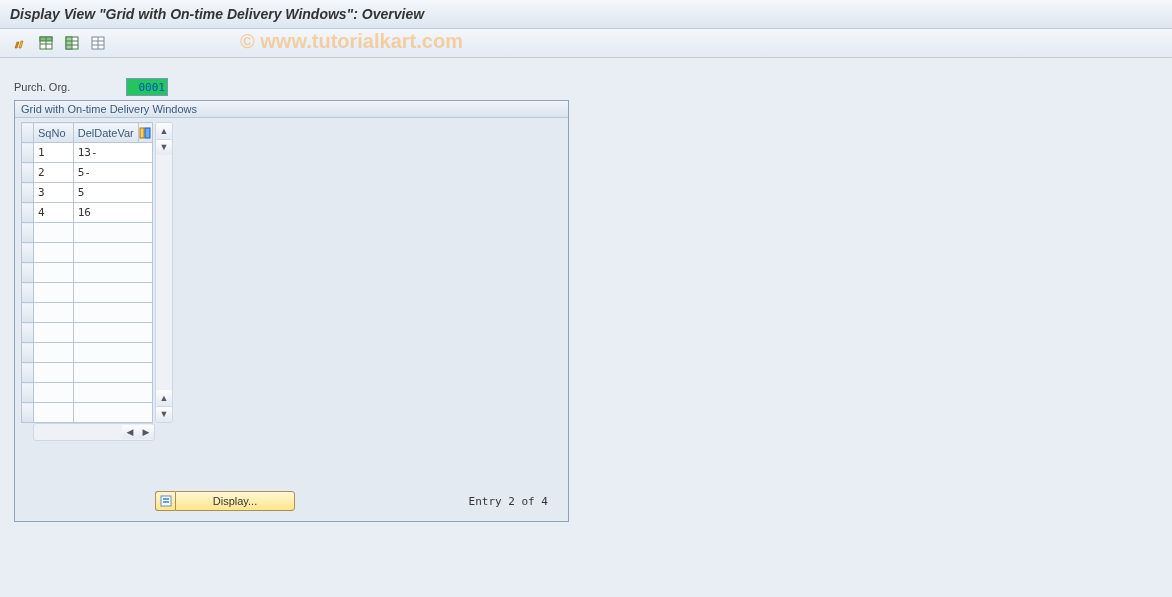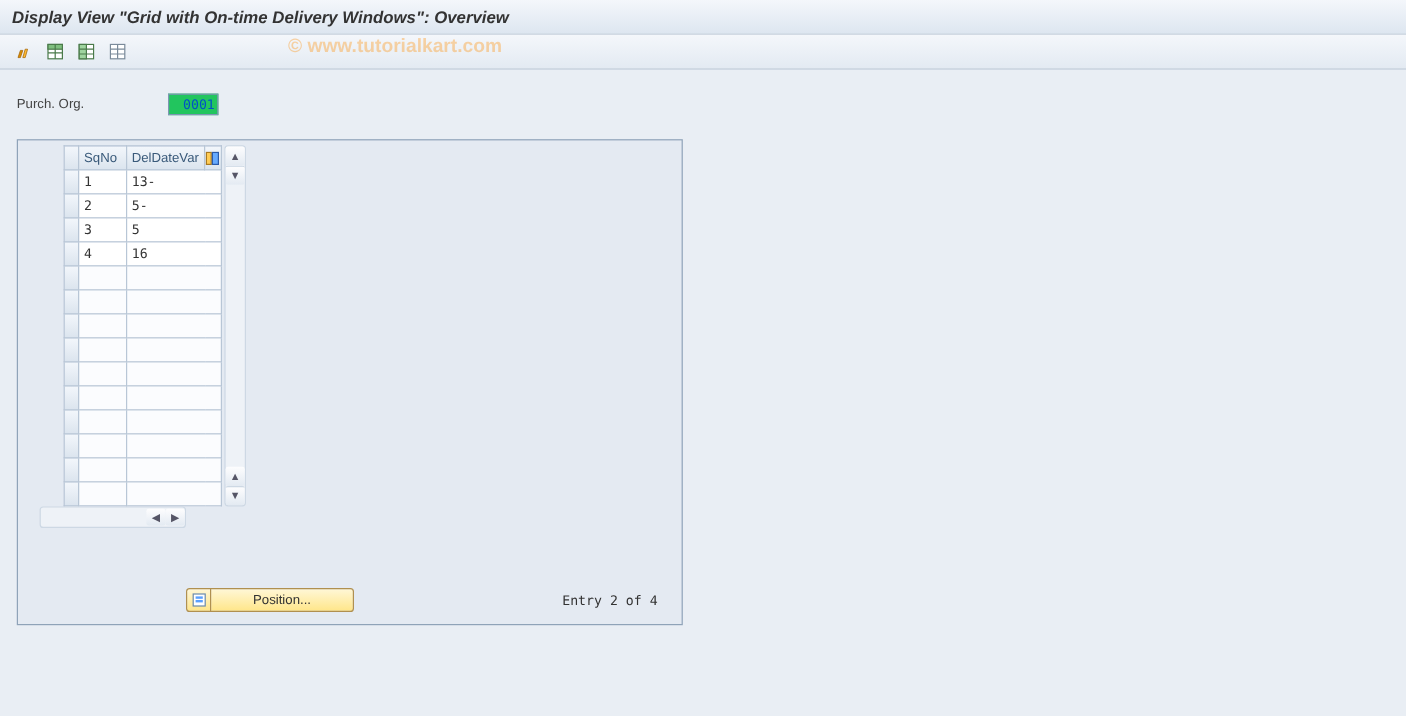--- a/index.html
+++ b/index.html
@@ -42,35 +42,35 @@
     padding: 0;
     display: inline-flex;
     align-items: center;
     justify-content: center;
   }
 
   .watermark {
     position: absolute;
     left: 240px;
     top: 30px;
-    font-size: 16px;
+    font-size: 20px;
     font-weight: bold;
     color: rgba(255,140,0,0.35);
     pointer-events: none;
   }
 
   .content {
     padding: 20px 14px 10px 14px;
   }
 
   .field-row {
     display: flex;
     align-items: center;
-    gap: 26px;
-    margin-bottom: 20px;
+    gap: 12px;
+    margin-bottom: 4px;
   }
   .field-label {
     width: 100px;
     color: #444;
   }
   .field-input {
     font-family: monospace;
     font-size: 11px;
     width: 36px;
     height: 16px;
@@ -92,21 +92,20 @@
     background: linear-gradient(#f0f4fa, #dbe4ee);
     border-bottom: 1px solid #b8c6d6;
   }
 
   .table-wrap {
     display: flex;
     padding: 4px 6px 0 6px;
   }
   .table-box {
     width: 132px;
-    margin-left: 32px;
   }
   table {
     border-collapse: collapse;
     width: 100%;
   }
   th, td {
     border: 1px solid #b8c6d6;
     height: 19px;
     font-size: 11px;
     text-align: left;
@@ -293,20 +292,21 @@
 <div class="watermark">© www.tutorialkart.com</div>
 
 <div class="content">
 
   <div class="field-row">
     <span class="field-label">Purch. Org.</span>
     <input class="field-input" readonly="" value="0001" style="">
   </div>
 
   <div class="panel">
+    <div class="panel-title">Grid with On-time Delivery Windows</div>
 
     <div class="table-wrap">
       <div class="table-box">
         <table>
           <thead>
             <tr>
               <th class="row-sel"></th>
               <th style="width:38px">SqNo</th>
               <th style="width:58px">DelDateVar</th>
               <th class="corner-icon">
@@ -428,19 +428,19 @@
       <div class="pos-wrap">
         <button class="pos-icon-btn">
           <span>
             <svg width="12" height="12" viewBox="0 0 12 12">
               <rect x="1" y="1" width="10" height="10" fill="#fff" stroke="#6a8aac"></rect>
               <rect x="3" y="3" width="6" height="2" fill="#5aa0ff"></rect>
               <rect x="3" y="6" width="6" height="2" fill="#5aa0ff"></rect>
             </svg>
           </span>
         </button>
-        <button class="pos-btn">Position...</button>
+        <button class="pos-btn">Display...</button>
       </div>
       <span class="entry-text">Entry 2 of 4</span>
     </div>
   </div>
 
 </div>
 
 </body></html>

